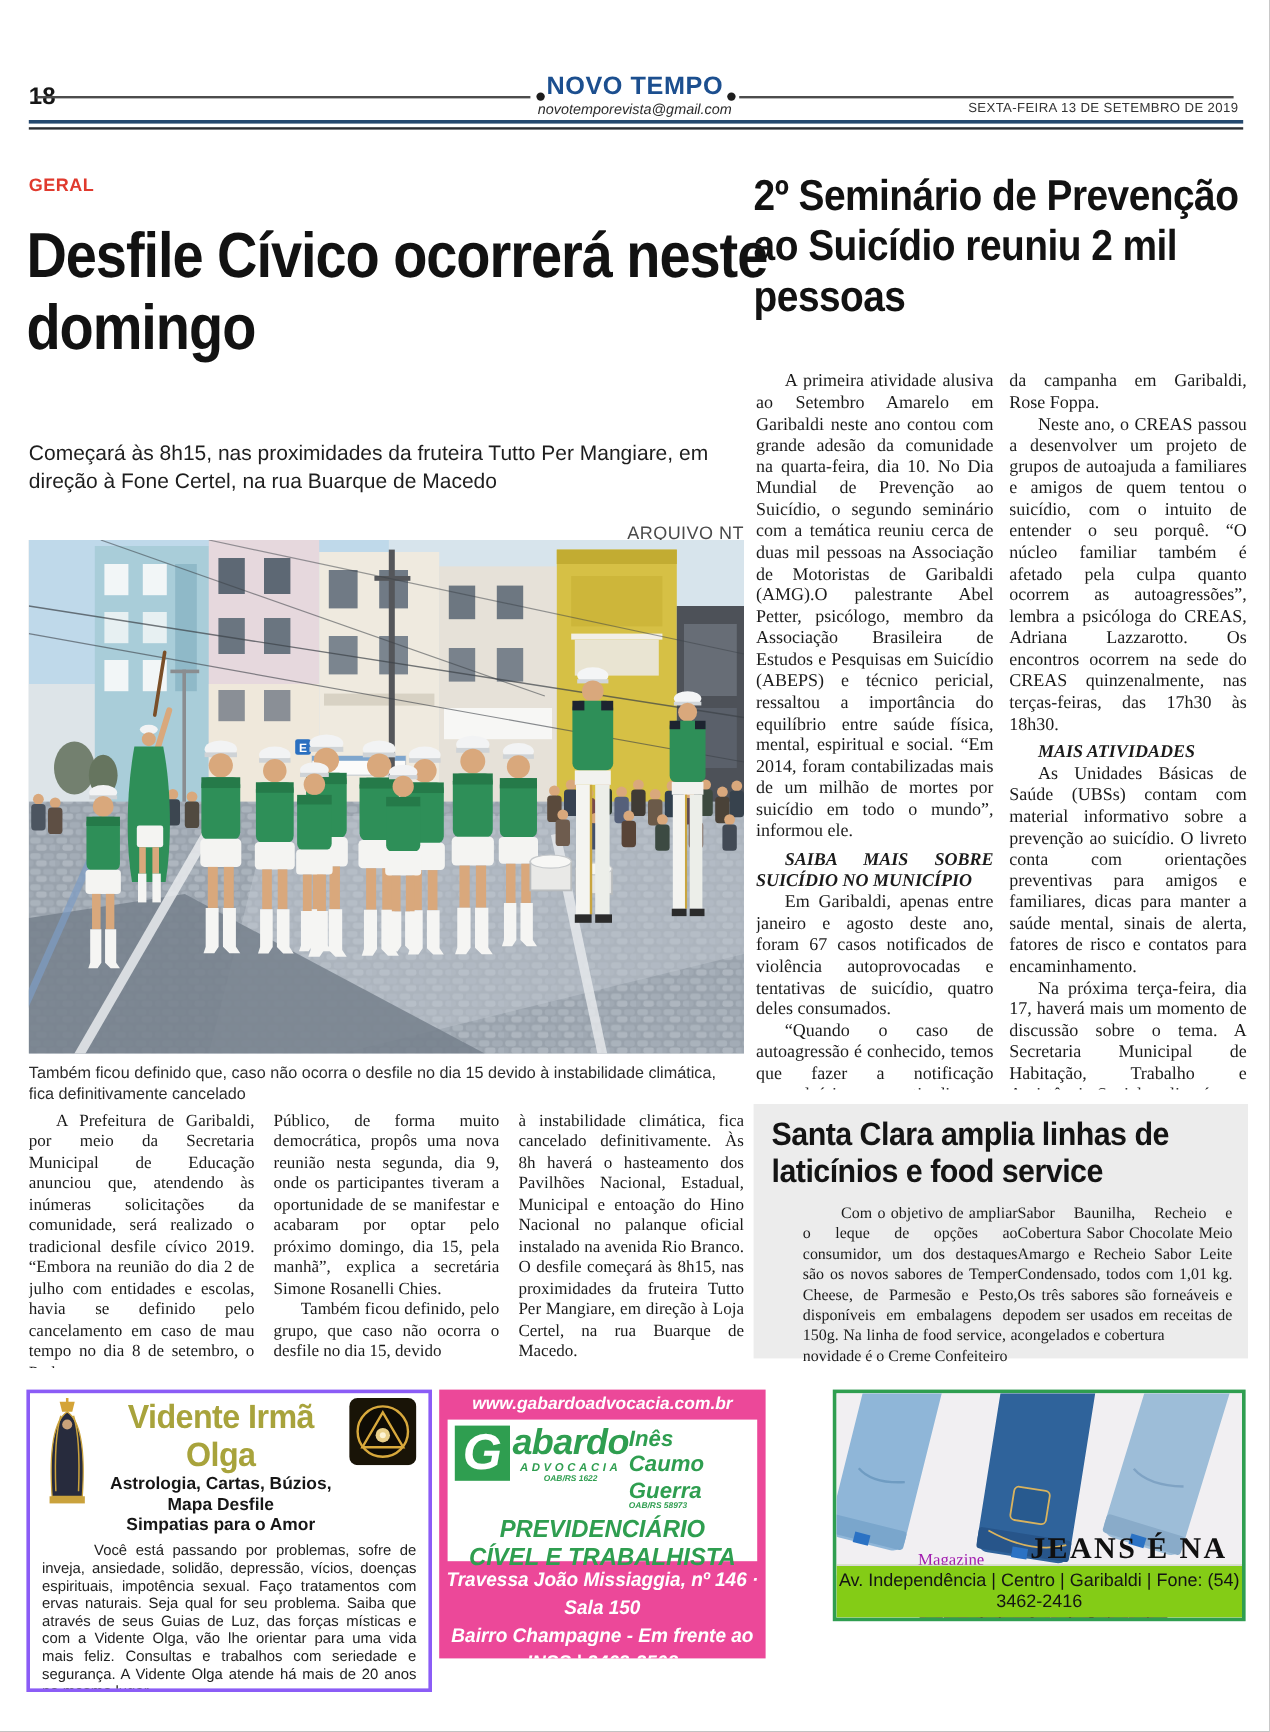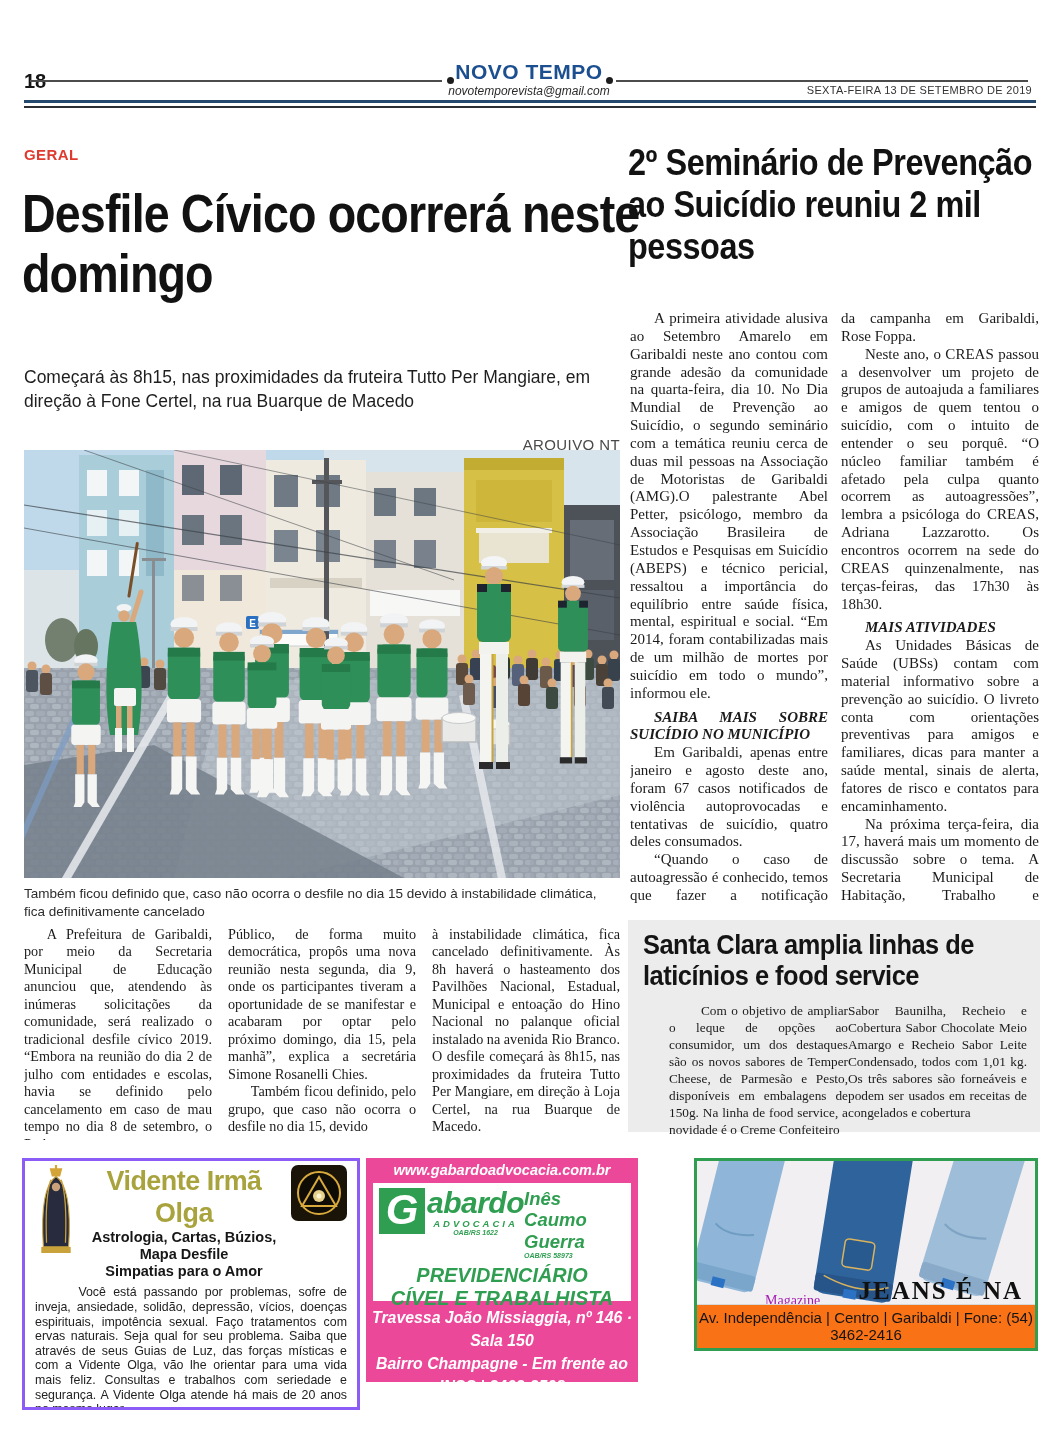--- a/index.html
+++ b/index.html
@@ -88,21 +88,21 @@
           margin-top:5px;transform:scaleX(.97);transform-origin:center top;}
   .g-addr{text-align:center;color:#fff;font-weight:bold;font-size:16.5px;line-height:1.4;
           padding:5px 0 6px;transform:scaleX(.96);transform-origin:center top;}
 
   .ad3{left:694px;top:1158px;width:344px;height:193px;border:3px solid #2f9e50;background:#f1eff2;position:absolute;}
   .v-jeans{position:absolute;left:0;top:0;width:100%;height:152px;}
   .v-tag{position:absolute;right:12px;top:116px;font-family:"Liberation Serif",serif;font-weight:bold;
          font-size:25px;letter-spacing:2px;color:#101010;}
   .v-mag{position:absolute;left:50px;top:132px;font-family:"Liberation Serif",serif;font-size:14px;color:#a21caf;margin-left:18px;}
   .v-brand{position:absolute;left:0;top:138px;width:338px;height:76px;}
-  .v-foot{position:absolute;left:0;right:0;bottom:0;background:#f97316;text-align:center;
+  .v-foot{position:absolute;left:0;right:0;bottom:0;background:#84cc16;text-align:center;
           font-size:15px;color:#141414;padding:4px 0 5px;border-top:1px solid #d8d8d8;}
 </style>
 </head>
 <body>
 
 <div class="page">
 
   <div class="abs pagenum">18</div>
   <div class="abs hdr-line l"></div>
   <div class="abs hdr-dot" style="left:447px;"></div>

